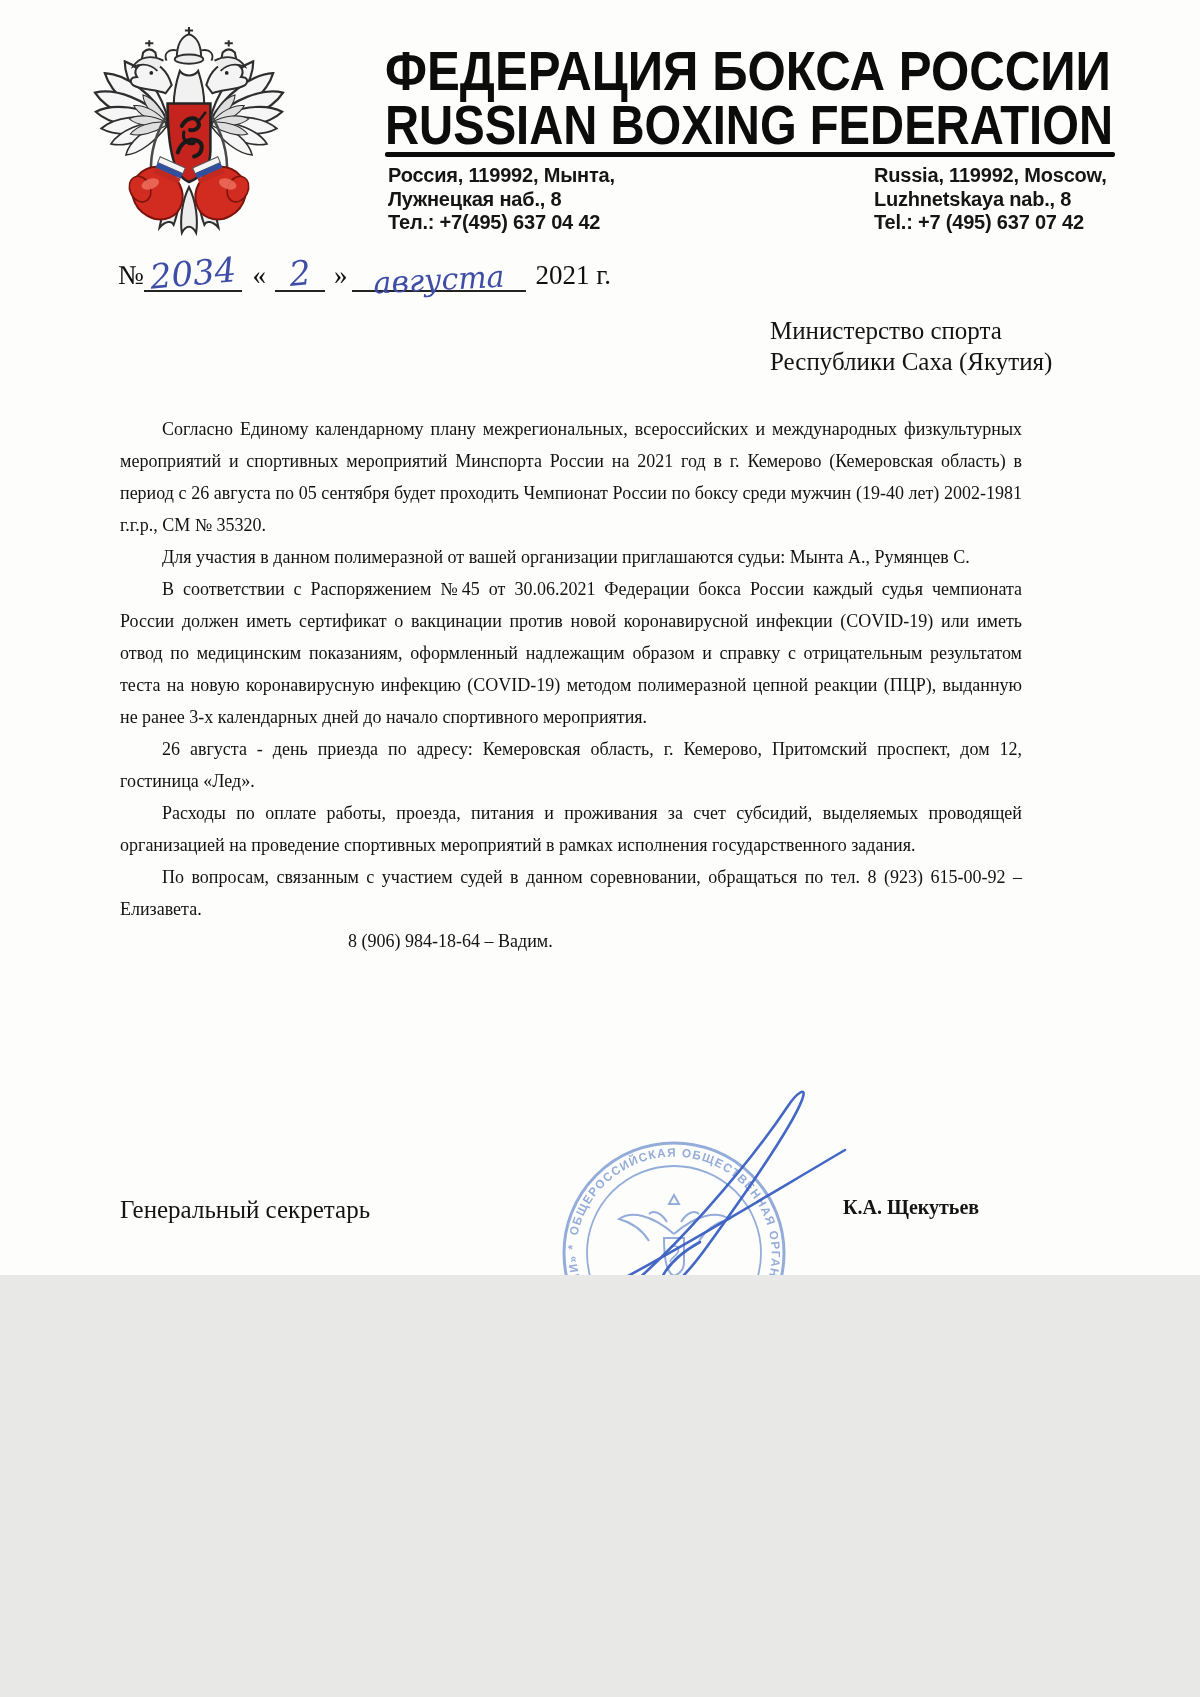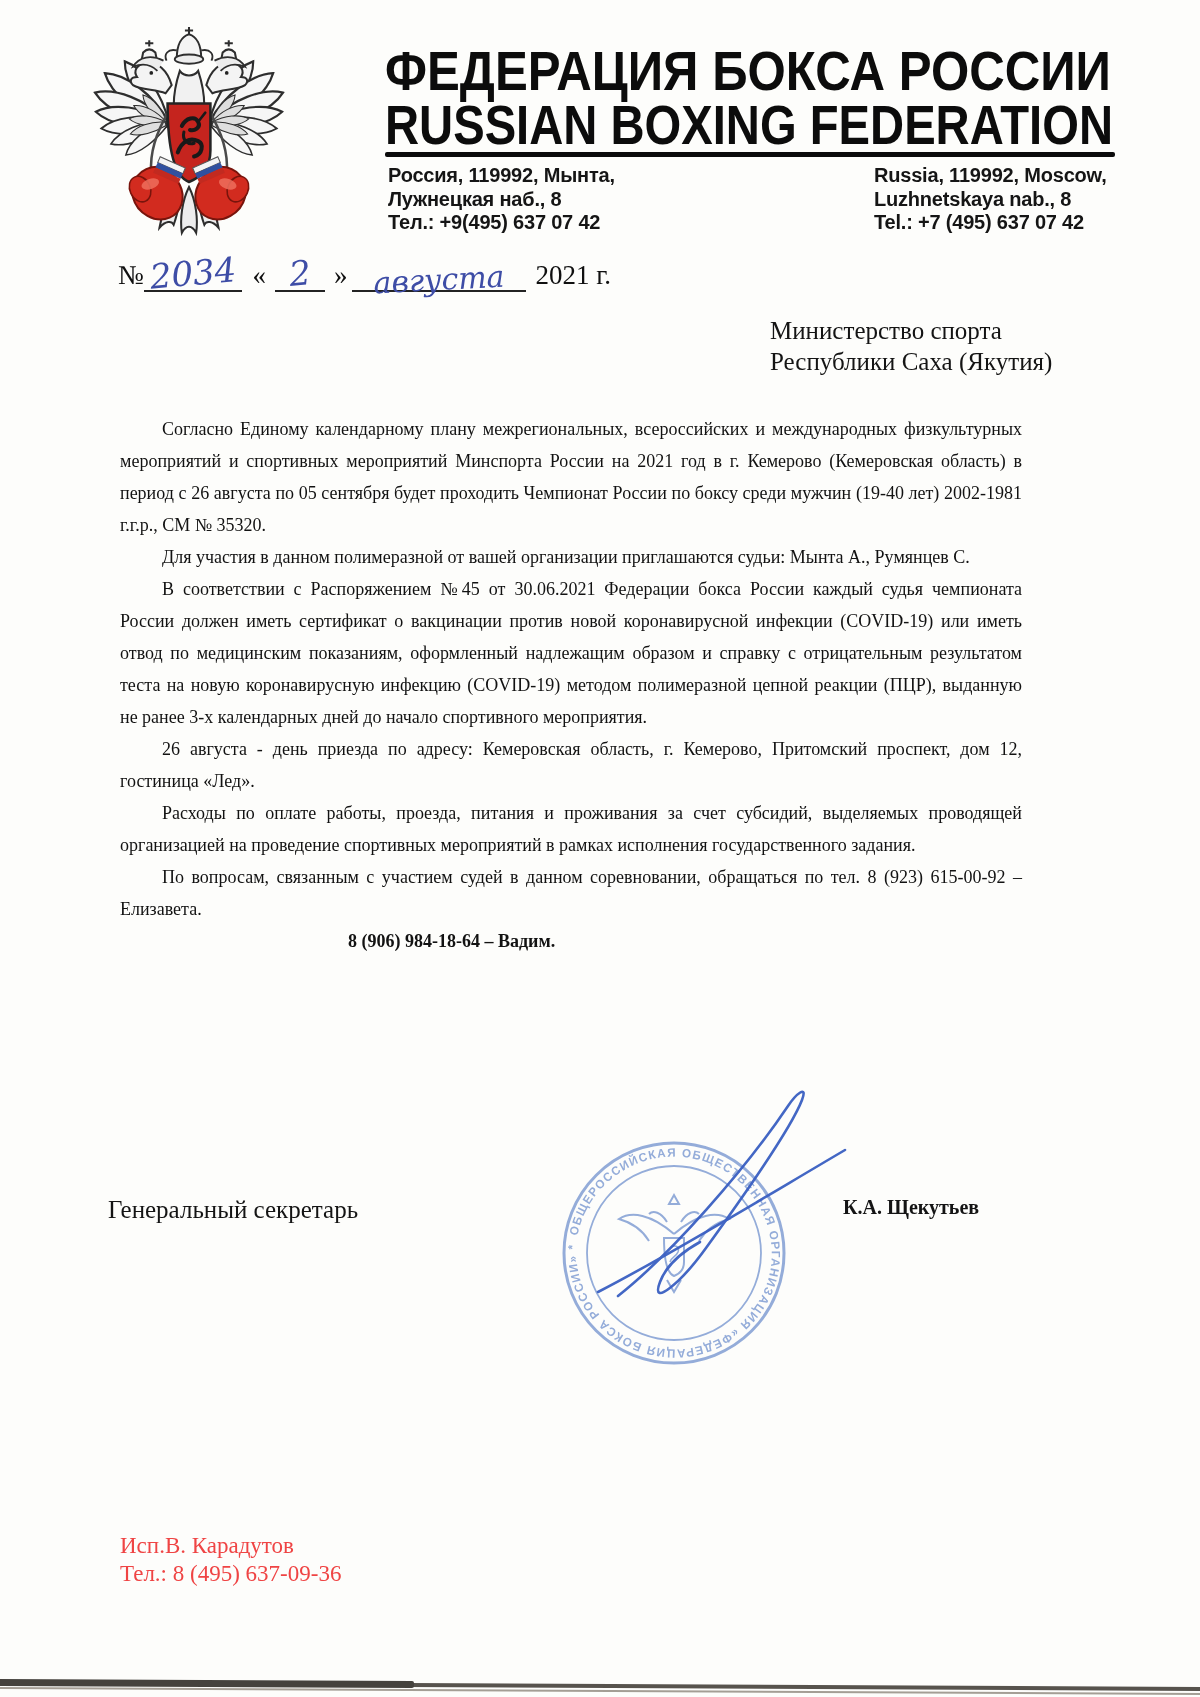--- a/index.html
+++ b/index.html
@@ -1,16 +1,16 @@
 <!DOCTYPE html>
 <html lang="ru"><head>
 <meta charset="utf-8">
 <style>
   html,body{margin:0;padding:0;background:#e8e8e6;}
-  .page{position:relative;width:1200px;height:1697px;background:#fdfdfb;margin:0 auto;overflow:hidden;
+  .page{position:relative;width:1200px;height:1275px;background:#fdfdfb;margin:0 auto;overflow:hidden;
         font-family:"Liberation Serif",serif;color:#141414;}
   
   .emblem{position:absolute;left:92px;top:26px;width:194px;height:212px;}
   .org-title{position:absolute;left:385px;top:40px;width:730px;height:112px;}
   .org-title text{font-family:"Liberation Sans",sans-serif;font-weight:bold;fill:#0c0c0c;}
   .head-divider{position:absolute;left:385px;top:152px;width:730px;height:5px;background:#0b0b0b;border-radius:2px;}
   .addr{position:absolute;top:164px;font-family:"Liberation Sans",sans-serif;font-weight:bold;
         font-size:20px;line-height:23.5px;color:#151515;letter-spacing:-0.2px;}
   .addr-ru{left:388px;}
   .addr-en{left:874px;}
@@ -24,23 +24,23 @@
         font-family:"DejaVu Serif",serif;font-style:italic;color:#3e4da6;font-size:34px;line-height:1;}
   .hand-month{font-size:30px;bottom:-5px;transform:translateX(-50%) rotate(-3deg);}
   .quote{margin:0 4px;}
   
   .recipient{position:absolute;left:770px;top:316px;width:318px;text-align:left;
              font-size:25px;line-height:30.5px;}
   
   .body{position:absolute;left:120px;top:413px;width:902px;font-size:18px;line-height:32px;
         text-align:justify;color:#121212;}
   .body p{margin:0;text-indent:42px;}
-  .body p.phone2{text-indent:0;margin-left:228px;text-align:left;font-weight:bold;}
-  
-  .sig-title{position:absolute;left:108px;top:1196px;font-size:25px;}
+  .body p.phone2{text-indent:0;margin-left:228px;text-align:left;}
+  
+  .sig-title{position:absolute;left:120px;top:1196px;font-size:25px;}
   .sig-name{position:absolute;left:843px;top:1196px;font-size:20px;font-weight:bold;}
   .stamp{position:absolute;left:559px;top:1138px;width:230px;height:230px;opacity:.82;}
   .autograph{position:absolute;left:520px;top:1040px;width:400px;height:370px;}
   
   .footer{position:absolute;left:120px;top:1532px;font-size:23px;line-height:27.5px;color:#ef4444;}
   
   .scan-edge{position:absolute;left:-6px;top:1684px;width:1212px;height:4px;background:#57534d;
              transform:rotate(0.28deg);}
   .scan-edge::before{content:"";position:absolute;left:0;top:-2px;width:420px;height:7px;background:#45423d;border-radius:2px;}
   .scan-edge2{position:absolute;left:0;top:1690px;width:1200px;height:2px;background:#a49e95;transform:rotate(0.28deg);}
@@ -138,21 +138,21 @@
   <svg class="org-title" viewBox="0 0 730 112" xmlns="http://www.w3.org/2000/svg">
     <text x="0" y="50" font-size="56" textLength="726" lengthAdjust="spacingAndGlyphs">ФЕДЕРАЦИЯ БОКСА РОССИИ</text>
     <text x="0" y="104" font-size="56" textLength="728" lengthAdjust="spacingAndGlyphs">RUSSIAN BOXING FEDERATION</text>
   </svg>
 
   <div class="head-divider"></div>
 
   <div class="addr addr-ru">
     <div>Россия, 119992, Мынта,</div>
     <div>Лужнецкая наб., 8</div>
-    <div>Тел.: +9(495) 637 07 42</div>
+    <div>Тел.: +7(495) 637 04 42</div>
   </div>
   <div class="addr addr-en">
     <div>Russia, 119992, Moscow,</div>
     <div>Luzhnetskaya nab., 8</div>
     <div>Tel.: +7 (495) 637 07 42</div>
   </div>
 
   <div class="ref">
     <span>№</span><span class="blank b1"><span class="hand">2034</span></span>
     <span class="quote">«</span><span class="blank b2"><span class="hand">2</span></span><span class="quote">»</span><span class="blank b3"><span class="hand hand-month">августа</span></span><span>2021 г.</span>

